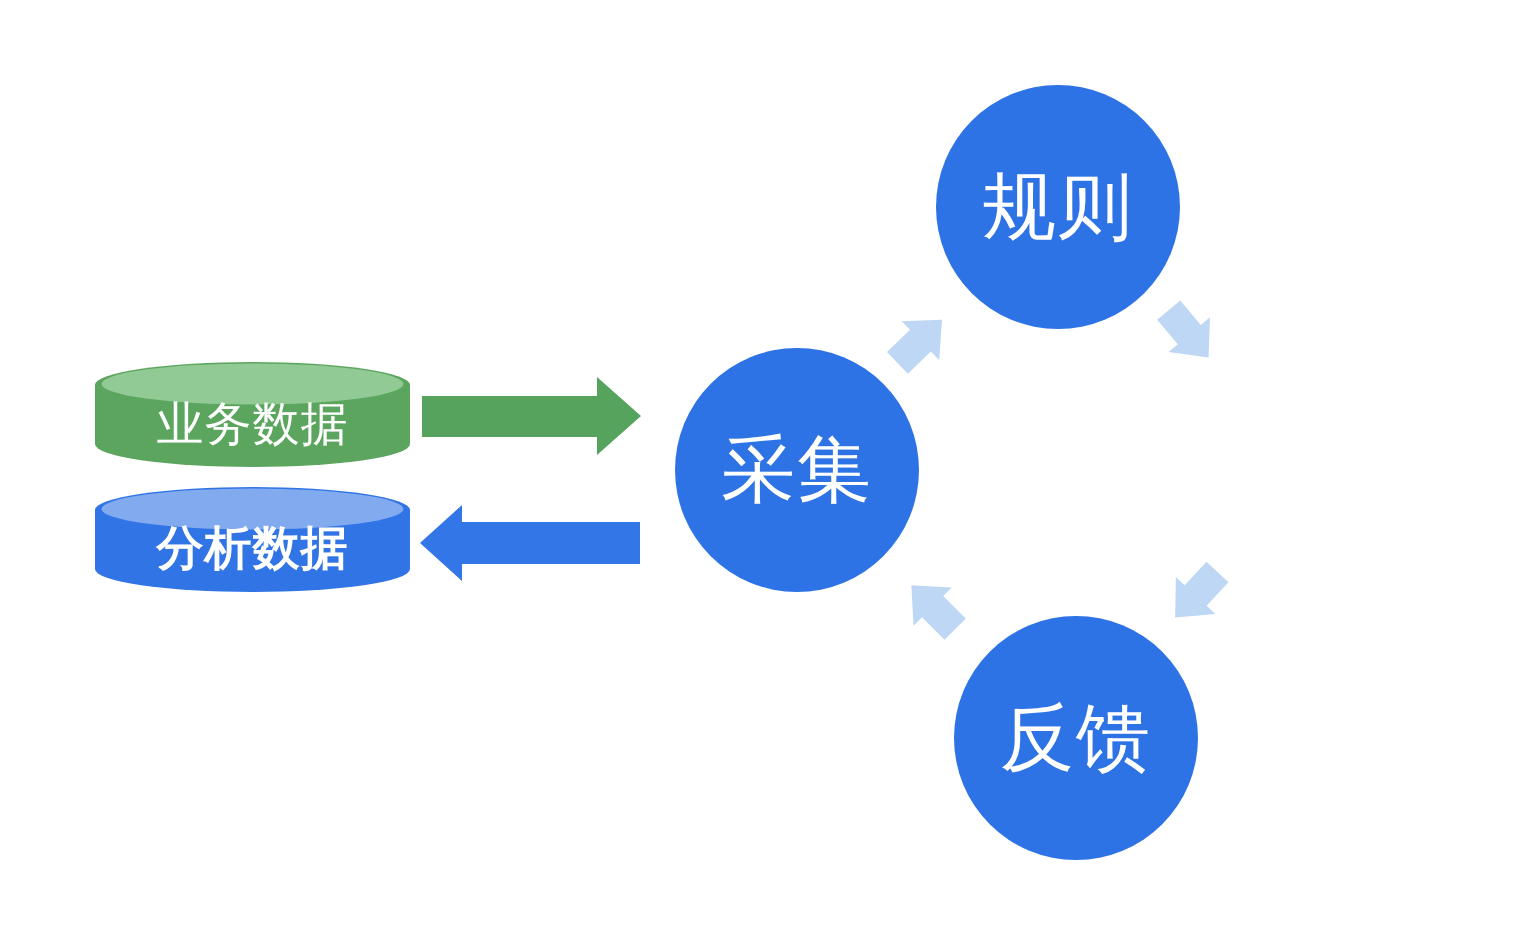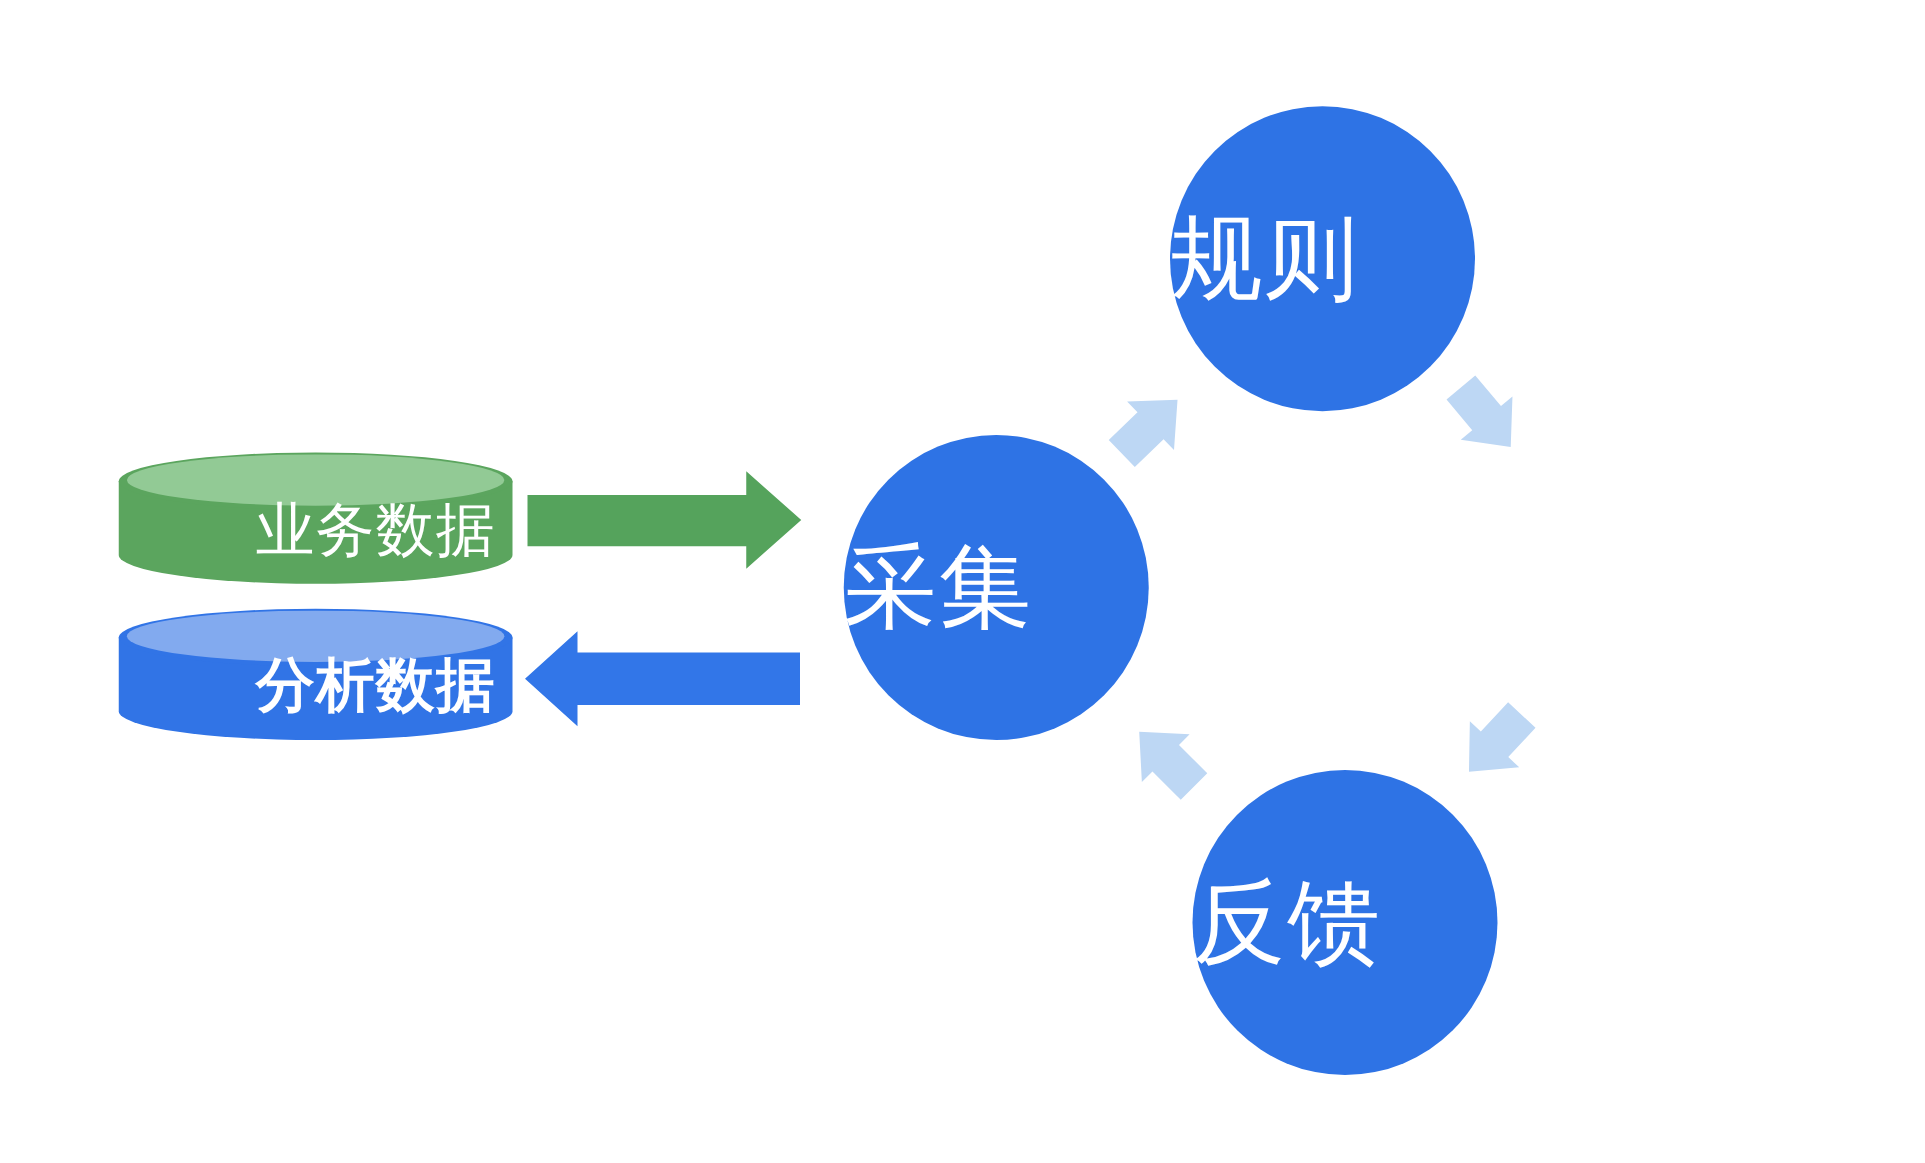--- a/index.html
+++ b/index.html
@@ -14,41 +14,40 @@
   .layer { position: absolute; left: 0; top: 0; }
   .node {
     position: absolute;
     width: 244px;
     height: 244px;
     border-radius: 50%;
     background: #2E73E5;
     color: #ffffff;
     display: flex;
     align-items: center;
-    justify-content: flex-start;
+    justify-content: center;
     font-size: 74px;
     letter-spacing: 2px;
     line-height: 1;
     user-select: none;
   }
   .node-rules    { left: 936px;  top: 85px;  }
   .node-collect  { left: 675px;  top: 348px; }
   .node-alert    { left: 1200px; top: 348px; }
   .node-feedback { left: 954px;  top: 616px; }
   .cyl-label {
     position: absolute;
     left: 95px;
     width: 315px;
     text-align: center;
     color: #ffffff;
     font-size: 47px;
     line-height: 1;
     letter-spacing: 1px;
     user-select: none;
-    padding-left: 48px;
   }
   .cyl-label-business { top: 400px; }
   .cyl-label-analysis { top: 524px; font-weight: bold; }
 </style>
 </head>
 <body>
 
 <div class="canvas">
 
   <svg class="layer" width="1540" height="930" viewBox="0 0 1540 930">

